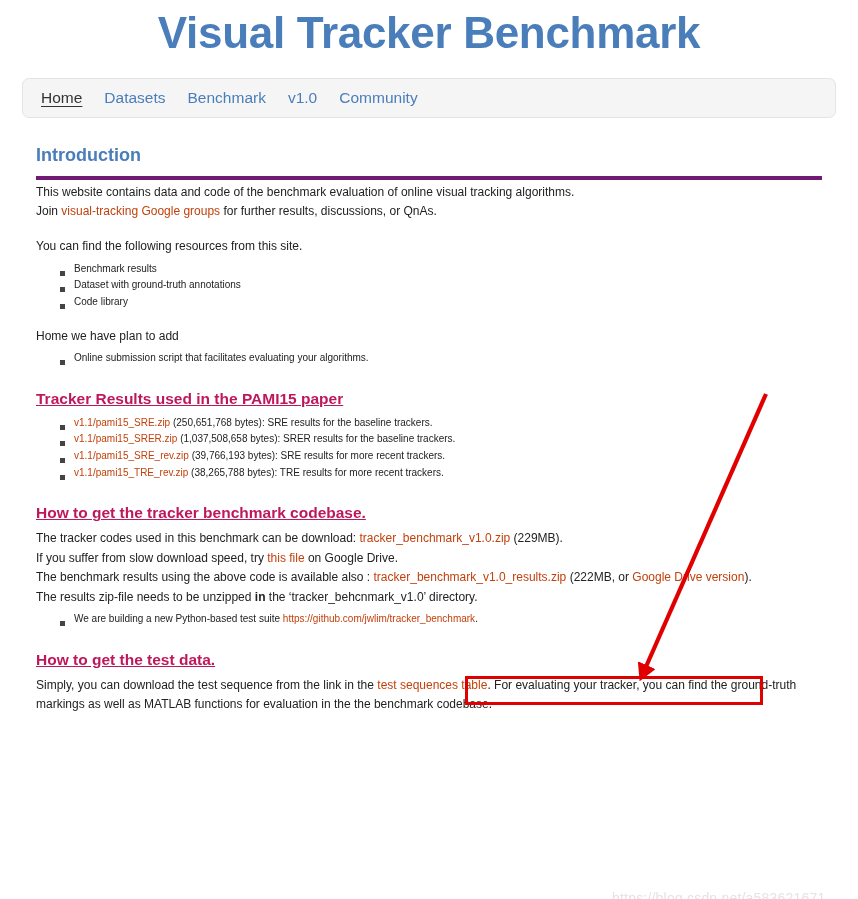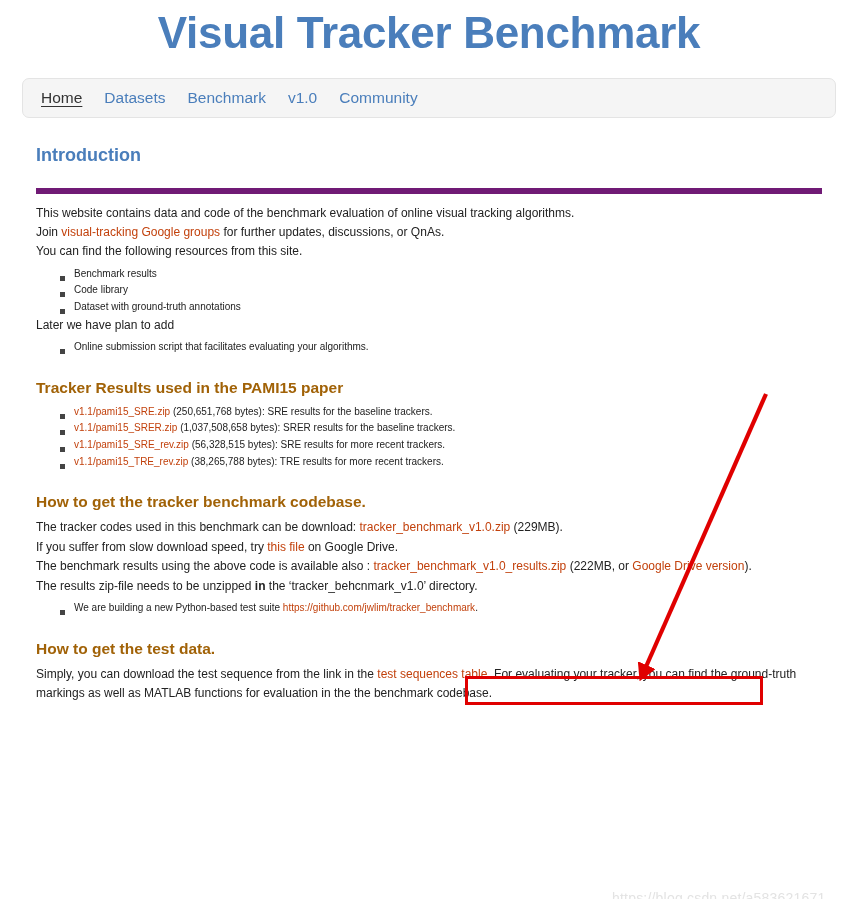--- a/index.html
+++ b/index.html
@@ -68,38 +68,40 @@
     padding: 26px 36px 0 36px;
   }
   h2.section-head {
     font-size: 18px;
     color: #4a7ebb;
     font-weight: bold;
     margin: 0 0 4px 0;
     line-height: 1.3;
   }
   h2.section-head.ruled {
-    border-bottom: 6px solid #701a75;
-    padding-bottom: 20px;
-    margin-bottom: 10px;
+    border-bottom: 4px solid #701a75;
+    padding-bottom: 8px;
+    margin-bottom: 3px;
   }
   h3.sub-head {
     font-size: 15.5px;
-    color: #a16207;
+    color: #be185d;
     font-weight: bold;
     margin: 22px 0 6px 0;
     line-height: 1.3;
+    text-decoration: underline;
   }
   p.para {
     font-size: 12px;
     line-height: 1.62;
     margin: 0 0 0 0;
     color: #222222;
   }
   p.spaced {
+    margin-top: 16px;
   }
   ul.bullets {
     margin: 4px 0 0 0;
     padding-left: 38px;
     list-style: none;
   }
   ul.bullets li {
     font-size: 10px;
     line-height: 1.66;
     color: #222222;
@@ -163,51 +165,51 @@
   <a class="nav-item" href="#">v1.0</a>
   <a class="nav-item" href="#">Community</a>
 </div>
 
 <div class="content">
 
   <h2 class="section-head ruled">Introduction</h2>
 
   <p class="para">
     <span>This website contains data and code of the benchmark evaluation of online visual tracking algorithms.</span><br>
-    <span>Join </span><a class="link" href="#">visual-tracking Google groups</a><span> for further updates, discussions, or QnAs.</span>
+    <span>Join </span><a class="link" href="#">visual-tracking Google groups</a><span> for further results, discussions, or QnAs.</span>
   </p>
 
   <p class="para spaced">You can find the following resources from this site.</p>
 
   <ul class="bullets">
     <li>Benchmark results</li>
+    <li>Dataset with ground-truth annotations</li>
     <li>Code library</li>
-    <li>Dataset with ground-truth annotations</li>
-  </ul>
-
-  <p class="para spaced">Later we have plan to add</p>
+  </ul>
+
+  <p class="para spaced">Home we have plan to add</p>
 
   <ul class="bullets">
     <li>Online submission script that facilitates evaluating your algorithms.</li>
   </ul>
 
   <h3 class="sub-head">Tracker Results used in the PAMI15 paper</h3>
 
   <ul class="bullets">
     <li>
       <a class="link" href="#">v1.1/pami15_SRE.zip</a>
       <span>(250,651,768 bytes)</span><span>: SRE results for the baseline trackers.</span>
     </li>
     <li>
       <a class="link" href="#">v1.1/pami15_SRER.zip</a>
       <span>(1,037,508,658 bytes)</span><span>: SRER results for the baseline trackers.</span>
     </li>
     <li>
       <a class="link" href="#">v1.1/pami15_SRE_rev.zip</a>
-      <span>(56,328,515 bytes)</span><span>: SRE results for more recent trackers.</span>
+      <span>(39,766,193 bytes)</span><span>: SRE results for more recent trackers.</span>
     </li>
     <li>
       <a class="link" href="#">v1.1/pami15_TRE_rev.zip</a>
       <span>(38,265,788 bytes)</span><span>: TRE results for more recent trackers.</span>
     </li>
   </ul>
 
   <h3 class="sub-head">How to get the tracker benchmark codebase.</h3>
 
   <p class="para">

